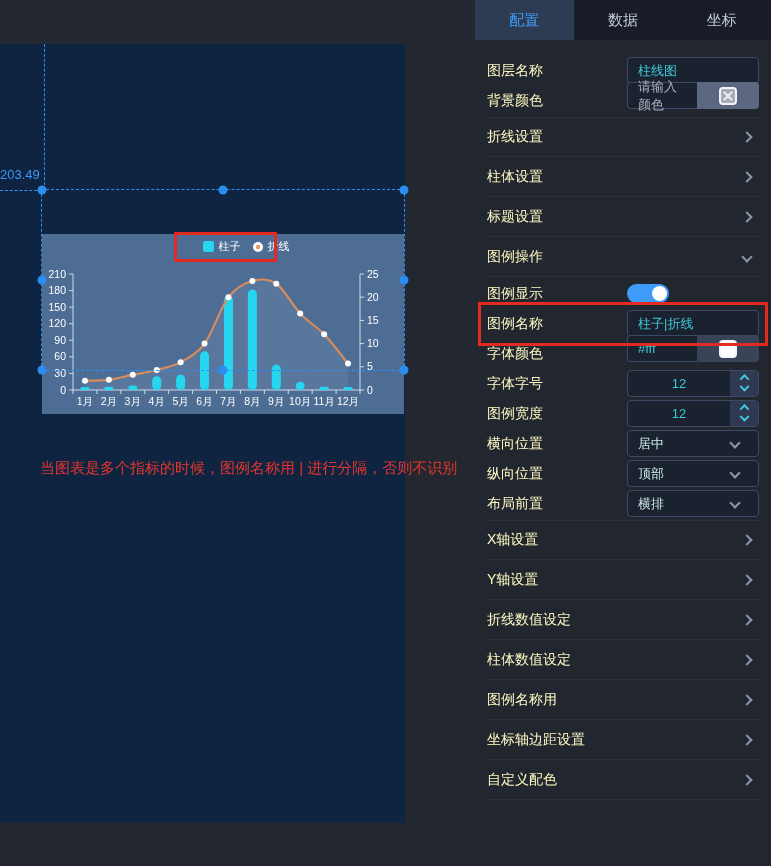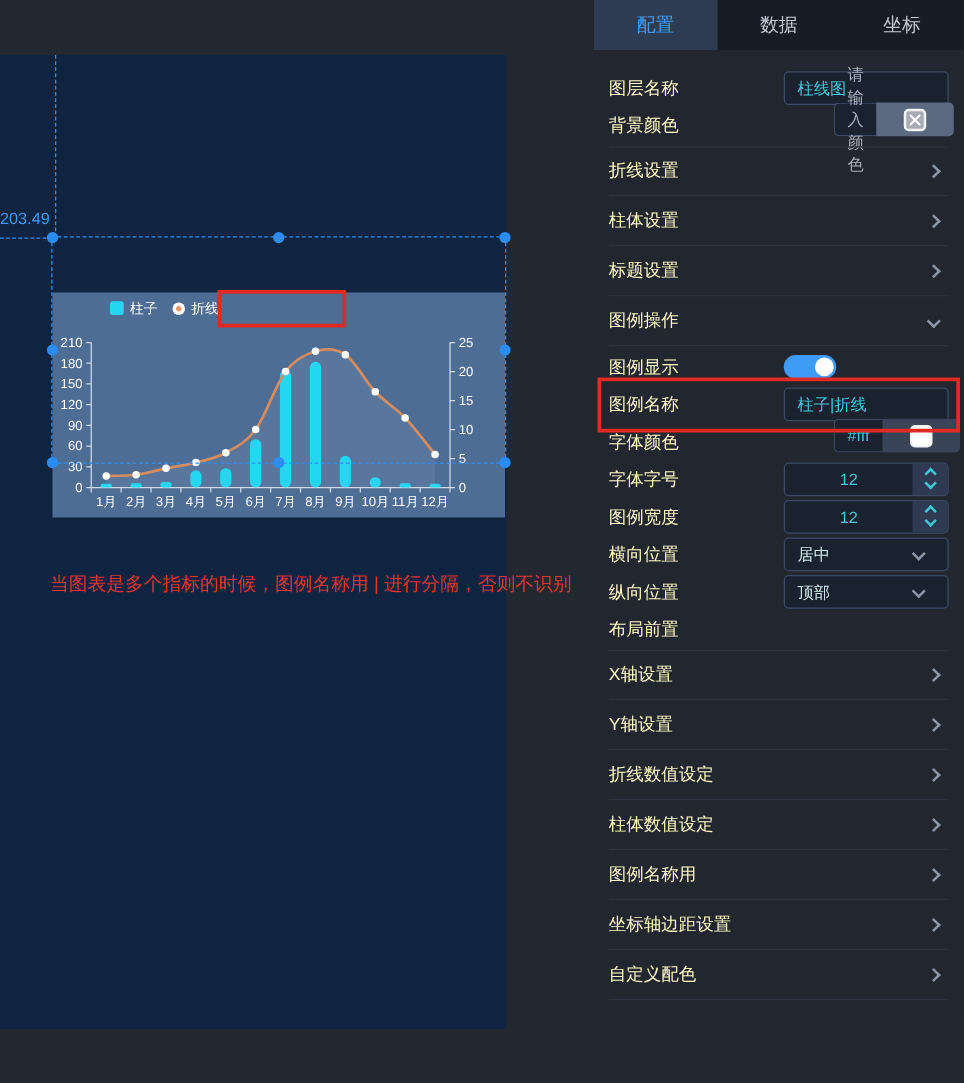--- a/index.html
+++ b/index.html
@@ -5,21 +5,21 @@
   html,body{margin:0;padding:0;width:771px;height:866px;overflow:hidden;
     font-family:"Liberation Sans","DejaVu Sans",sans-serif;background:#23272f;}
   *{box-sizing:border-box;}
 
   
   .workspace{position:absolute;left:0;top:0;width:475px;height:866px;background:#23272f;}
   .canvas{position:absolute;left:0;top:44px;width:405px;height:779px;background:#0e2440;}
   .layer{position:absolute;left:42px;top:190px;width:362px;height:180px;background:#4d6d95;}
   .layer svg{position:absolute;left:0;top:0;}
 
-  .legend{position:absolute;left:0;right:0;top:5px;display:flex;justify-content:flex-start;
+  .legend{position:absolute;left:0;right:0;top:5px;display:flex;justify-content:center;
     align-items:center;gap:12px;color:#ffffff;font-size:11px;z-index:5;margin-left:46px;}
   .legend-item{display:flex;align-items:center;gap:5px;cursor:pointer;}
   .sw-bar{width:11px;height:11px;border-radius:2px;background:#26d6f1;}
   .sw-line{width:10px;height:10px;border-radius:50%;
     background:radial-gradient(circle,#e89a66 0 28%,#ffffff 34%);}
 
   
   .overlay{position:absolute;left:0;top:0;width:475px;height:866px;pointer-events:none;z-index:20;}
   .sel-rect{position:absolute;left:41px;top:189px;width:364px;height:182px;
     border:1px dashed #2f8ef2;}
@@ -50,21 +50,21 @@
   .row .lbl{flex:1;font-size:14px;color:#fef9c3;}
   .control{width:168px;height:27px;display:flex;align-items:center;position:relative;padding-left:36px;}
 
   .input{flex:1;height:27px;min-width:0;background:#1a2230;border:1px solid #3c4a66;
     border-radius:4px;display:flex;align-items:center;padding:0 10px;font-size:13px;
     color:#3fc8d8;cursor:text;}
   .input .ph{color:#a9b1bd;}
   .input.center{justify-content:center;padding-right:38px;}
   .select-val{color:#cfeae6;}
 
-  .color-group{display:flex;flex:1;height:37px;margin-left:40px;}
+  .color-group{display:flex;flex:1;height:37px;}
   .color-group .input{border-radius:4px 0 0 4px;border-right:none;}
   .color-btn{width:62px;height:27px;border-radius:0 4px 4px 0;display:flex;
     align-items:center;justify-content:center;cursor:pointer;}
   .color-btn.gray{background:#5b6880;}
   .color-btn.dark{background:#3a4459;}
   .swatch{width:18px;height:18px;border:2px solid #f2f4f6;border-radius:4px;
     display:flex;align-items:center;justify-content:center;}
   .swatch.none{background:#a8adb5;}
   .swatch.white{background:#ffffff;}
 
@@ -332,20 +332,26 @@
         <span class="lbl">纵向位置</span>
         <div class="control">
           <div class="input select">
             <span class="select-val">顶部</span>
             <span class="chev down"></span>
           </div>
         </div>
       </div>
       <div class="row field">
         <span class="lbl">布局前置</span>
+        <div class="control">
+          <div class="input select">
+            <span class="select-val">横排</span>
+            <span class="chev down"></span>
+          </div>
+        </div>
       </div>
       <div class="row section">
         <span class="lbl">X轴设置</span>
         <span class="chev right"></span>
       </div>
       <div class="row section">
         <span class="lbl">Y轴设置</span>
         <span class="chev right"></span>
       </div>
       <div class="row section">

